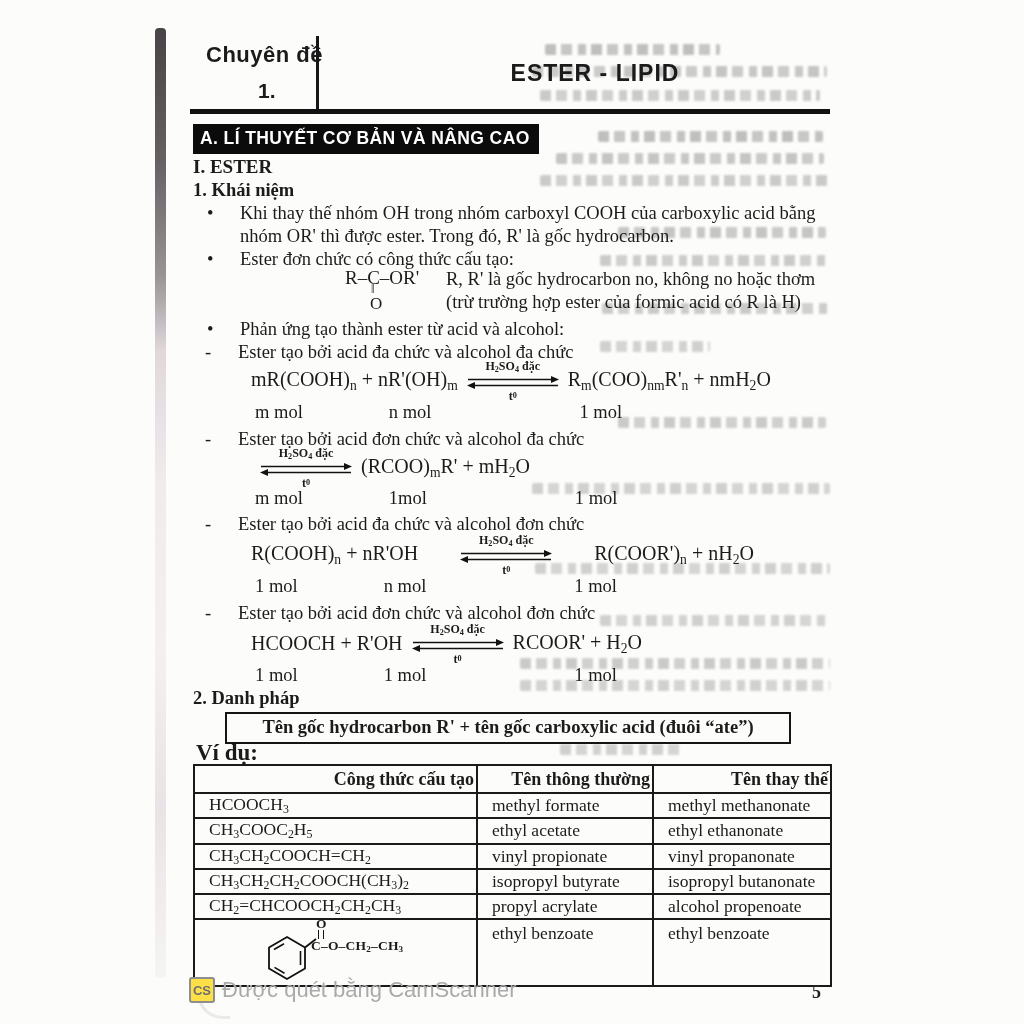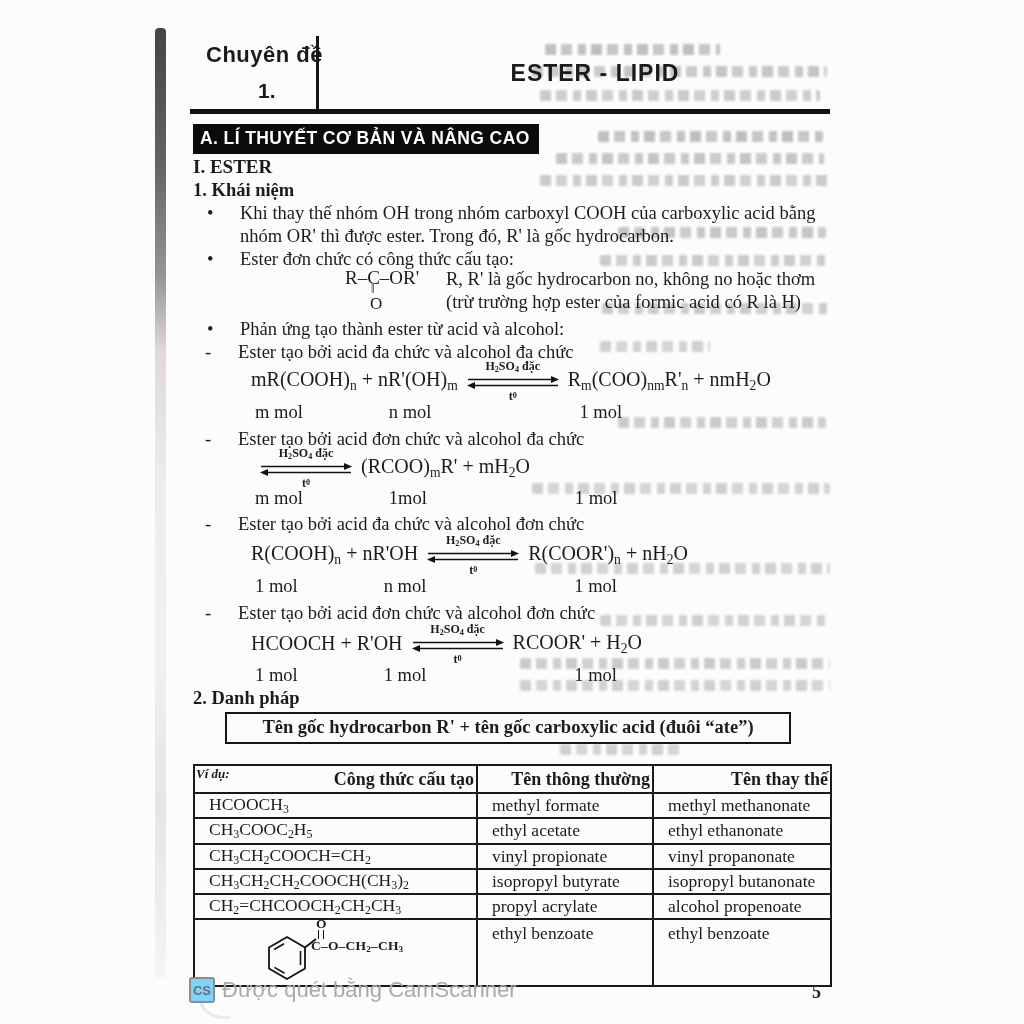--- a/index.html
+++ b/index.html
@@ -44,36 +44,36 @@
   .eqarrow{display:inline-flex;flex-direction:column;align-items:center;margin:0 9px;line-height:1;}
   .eqarrow .cond{font-size:12px;font-weight:bold;margin-bottom:1px;}
   .eqarrow .cond-b{font-size:12px;font-weight:bold;margin-top:0;}
   .eqarrow svg{display:block;}
   .moles{display:flex;font-size:18.5px;}
   .moles .m1{margin-left:62px;}
   .moles .m2{margin-left:86px;}
   .moles .m3{margin-left:148px;}
   
   .rulebox{left:225px;top:712px;width:562px;border:2px solid #151515;text-align:center;font-weight:bold;font-size:18.5px;padding:3px 0 4px 0;}
-  .vidu{left:196px;top:766px;font-style:italic;font-weight:bold;font-size:13px;}
+  .vidu{left:196px;top:740px;font-weight:bold;font-size:23px;}
   
   table.ex{border-collapse:collapse;table-layout:fixed;}
   table.ex td,table.ex th{border:2px solid #1a1a1a;padding:0 14px;font-size:17.5px;overflow:visible;}
   table.ex th{font-size:18px;text-align:right;height:24px;padding:1px 2px;}
   table.ex td{height:23px;text-align:left;}
   td.c2,td.c3{padding-left:10px;}
   tr.last td{height:62px;vertical-align:top;}
   
   .benzoate{position:relative;width:210px;height:62px;margin-left:46px;font-weight:bold;}
   .benzoate svg{position:absolute;left:0;top:6px;}
   .bz-o{position:absolute;left:61px;top:-4px;font-size:13.5px;}
   .bz-dbl{position:absolute;left:63px;top:10px;width:4px;height:9px;border-left:1.7px solid #111;border-right:1.7px solid #111;}
   .bz-chain{position:absolute;left:56px;top:18px;font-size:13.5px;letter-spacing:.2px;white-space:nowrap;}
   
-  .cs-badge{left:189px;top:977px;width:22px;height:22px;background:#7dd3fc;border:2px solid #8e8e8e;border-radius:3px;
+  .cs-badge{left:189px;top:977px;width:22px;height:22px;background:#fde047;border:2px solid #8e8e8e;border-radius:3px;
     color:#6f6f6f;font-weight:bold;font-size:13px;display:flex;align-items:center;justify-content:center;}
   .cs-text{left:222px;top:977px;font-size:22px;color:#aaaaaa;}
   .pagenum{left:812px;top:982px;font-weight:bold;font-size:18px;color:#222;}
   sub{font-size:68%;vertical-align:-22%;}
   sup{font-size:68%;vertical-align:30%;}
 </style>
 </head>
 <body>
 
 <div class="abs scan-band"></div>
@@ -174,21 +174,21 @@
 <div class="abs moles" style="left:193px;top:488px;">
   <span class="m1">m mol</span>
   <span class="m2">1mol</span>
   <span class="m3">1 mol</span>
 </div>
 
 <div class="abs item" style="left:205px;top:513px;">
   <span class="mk">-</span>
   <span class="tx">Ester tạo bởi acid đa chức và alcohol đơn chức</span>
 </div>
-<div class="abs equation" style="left:193px;top:534px;">
+<div class="abs equation" style="left:193px;top:534px;gap:33px;">
   <span>R(COOH)<sub>n</sub>   +   nR'OH</span>
   <span class="eqarrow">
     <span class="cond">H<sub>2</sub>SO<sub>4</sub> đặc</span>
     <svg width="92" height="15" viewBox="0 0 92 15">
       <line x1="1" y1="4.5" x2="84" y2="4.5" stroke="#111" stroke-width="1.7"></line>
       <path d="M84 1 L92 4.5 L84 8 Z" fill="#111"></path>
       <line x1="8" y1="10.5" x2="91" y2="10.5" stroke="#111" stroke-width="1.7"></line>
       <path d="M8 7 L0 10.5 L8 14 Z" fill="#111"></path>
     </svg>
     <span class="cond-b">t<sup>0</sup></span>

